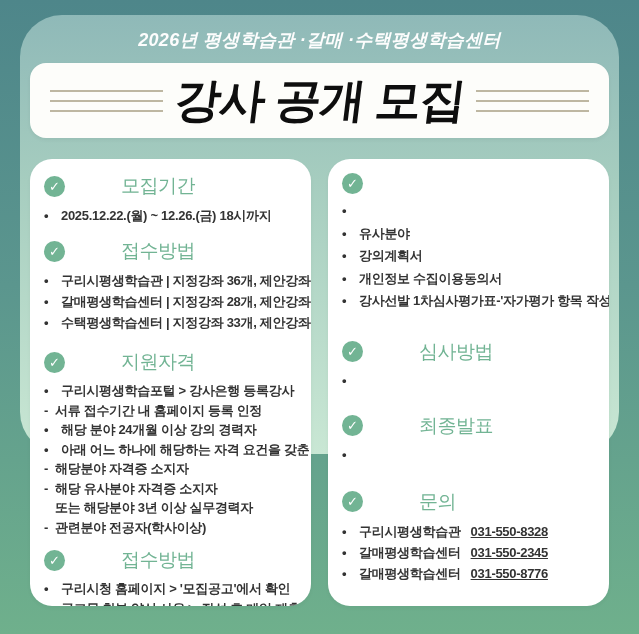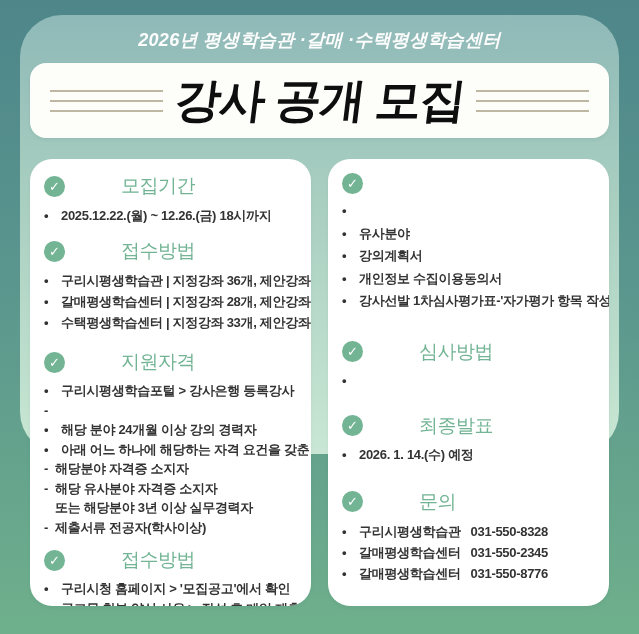--- a/index.html
+++ b/index.html
@@ -45,21 +45,21 @@
   .sec-t { font-size:19px; font-weight:normal; color:#72B494; letter-spacing:-0.5px;margin-left:48px; }
   .line { display:flex; font-size:13px; font-weight:bold; color:#333333; white-space:nowrap; letter-spacing:-0.3px; }
   .line .mk { flex:0 0 17px; }
   .line.d .mk { flex:0 0 11px; }
   .line.i { padding-left:11px; }
   .line.n { padding-left:4px; }
   .lh21 .line { line-height:21px; }
   .lh19 .line { line-height:19.5px; }
   .lh22 .line { line-height:22.5px; }
   .lh20 .line { line-height:20px; }
-  .phone { margin-left:10px; }
+  .phone { margin-left:10px;text-decoration:underline; }
 </style>
 </head>
 <body>
 
 <div class="poster">
   <div class="panel">
 
     <div class="topline">2026년  평생학습관 ·갈매 ·수택평생학습센터</div>
 
     <div class="banner">
@@ -114,20 +114,21 @@
           <div class="sec-h">
             <span class="chk">✓</span>
             <span class="sec-t">지원자격</span>
           </div>
           <div class="line b">
               <span class="mk">•</span>
               <span>구리시평생학습포털  &gt; 강사은행 등록강사</span>
             </div>
           <div class="line d">
               <span class="mk">-</span>
+              <span>서류 접수기간 내 홈페이지 등록 인정</span>
             </div>
           <div class="line b">
               <span class="mk">•</span>
               <span>해당 분야 24개월 이상 강의 경력자</span>
             </div>
           <div class="line b">
               <span class="mk">•</span>
               <span>아래 어느 하나에 해당하는 자격 요건을 갖춘 자</span>
             </div>
           <div class="line d">
@@ -136,21 +137,21 @@
             </div>
           <div class="line d">
               <span class="mk">-</span>
               <span>해당 유사분야 자격증 소지자</span>
             </div>
           <div class="line i">
               <span>또는 해당분야 3년 이상 실무경력자</span>
             </div>
           <div class="line d">
               <span class="mk">-</span>
-              <span>제출서류 전공자(학사이상)</span>
+              <span>관련분야 전공자(학사이상)</span>
             </div>
         </div>
 
         <div class="sec lh20" style="margin-bottom:0">
           <div class="sec-h">
             <span class="chk">✓</span>
             <span class="sec-t">접수방법</span>
           </div>
           <div class="line b">
               <span class="mk">•</span>
@@ -202,21 +203,20 @@
             </div>
         </div>
 
         <div class="sec lh20" style="margin-bottom:24px">
           <div class="sec-h">
             <span class="chk">✓</span>
             <span class="sec-t">최종발표</span>
           </div>
           <div class="line b">
               <span class="mk">•</span>
-              <span>2026. 1. 14.(수) 예정</span>
             </div>
         </div>
 
         <div class="sec lh21" style="margin-bottom:0">
           <div class="sec-h">
             <span class="chk">✓</span>
             <span class="sec-t">문의</span>
           </div>
           <div class="line b">
               <span class="mk">•</span>

